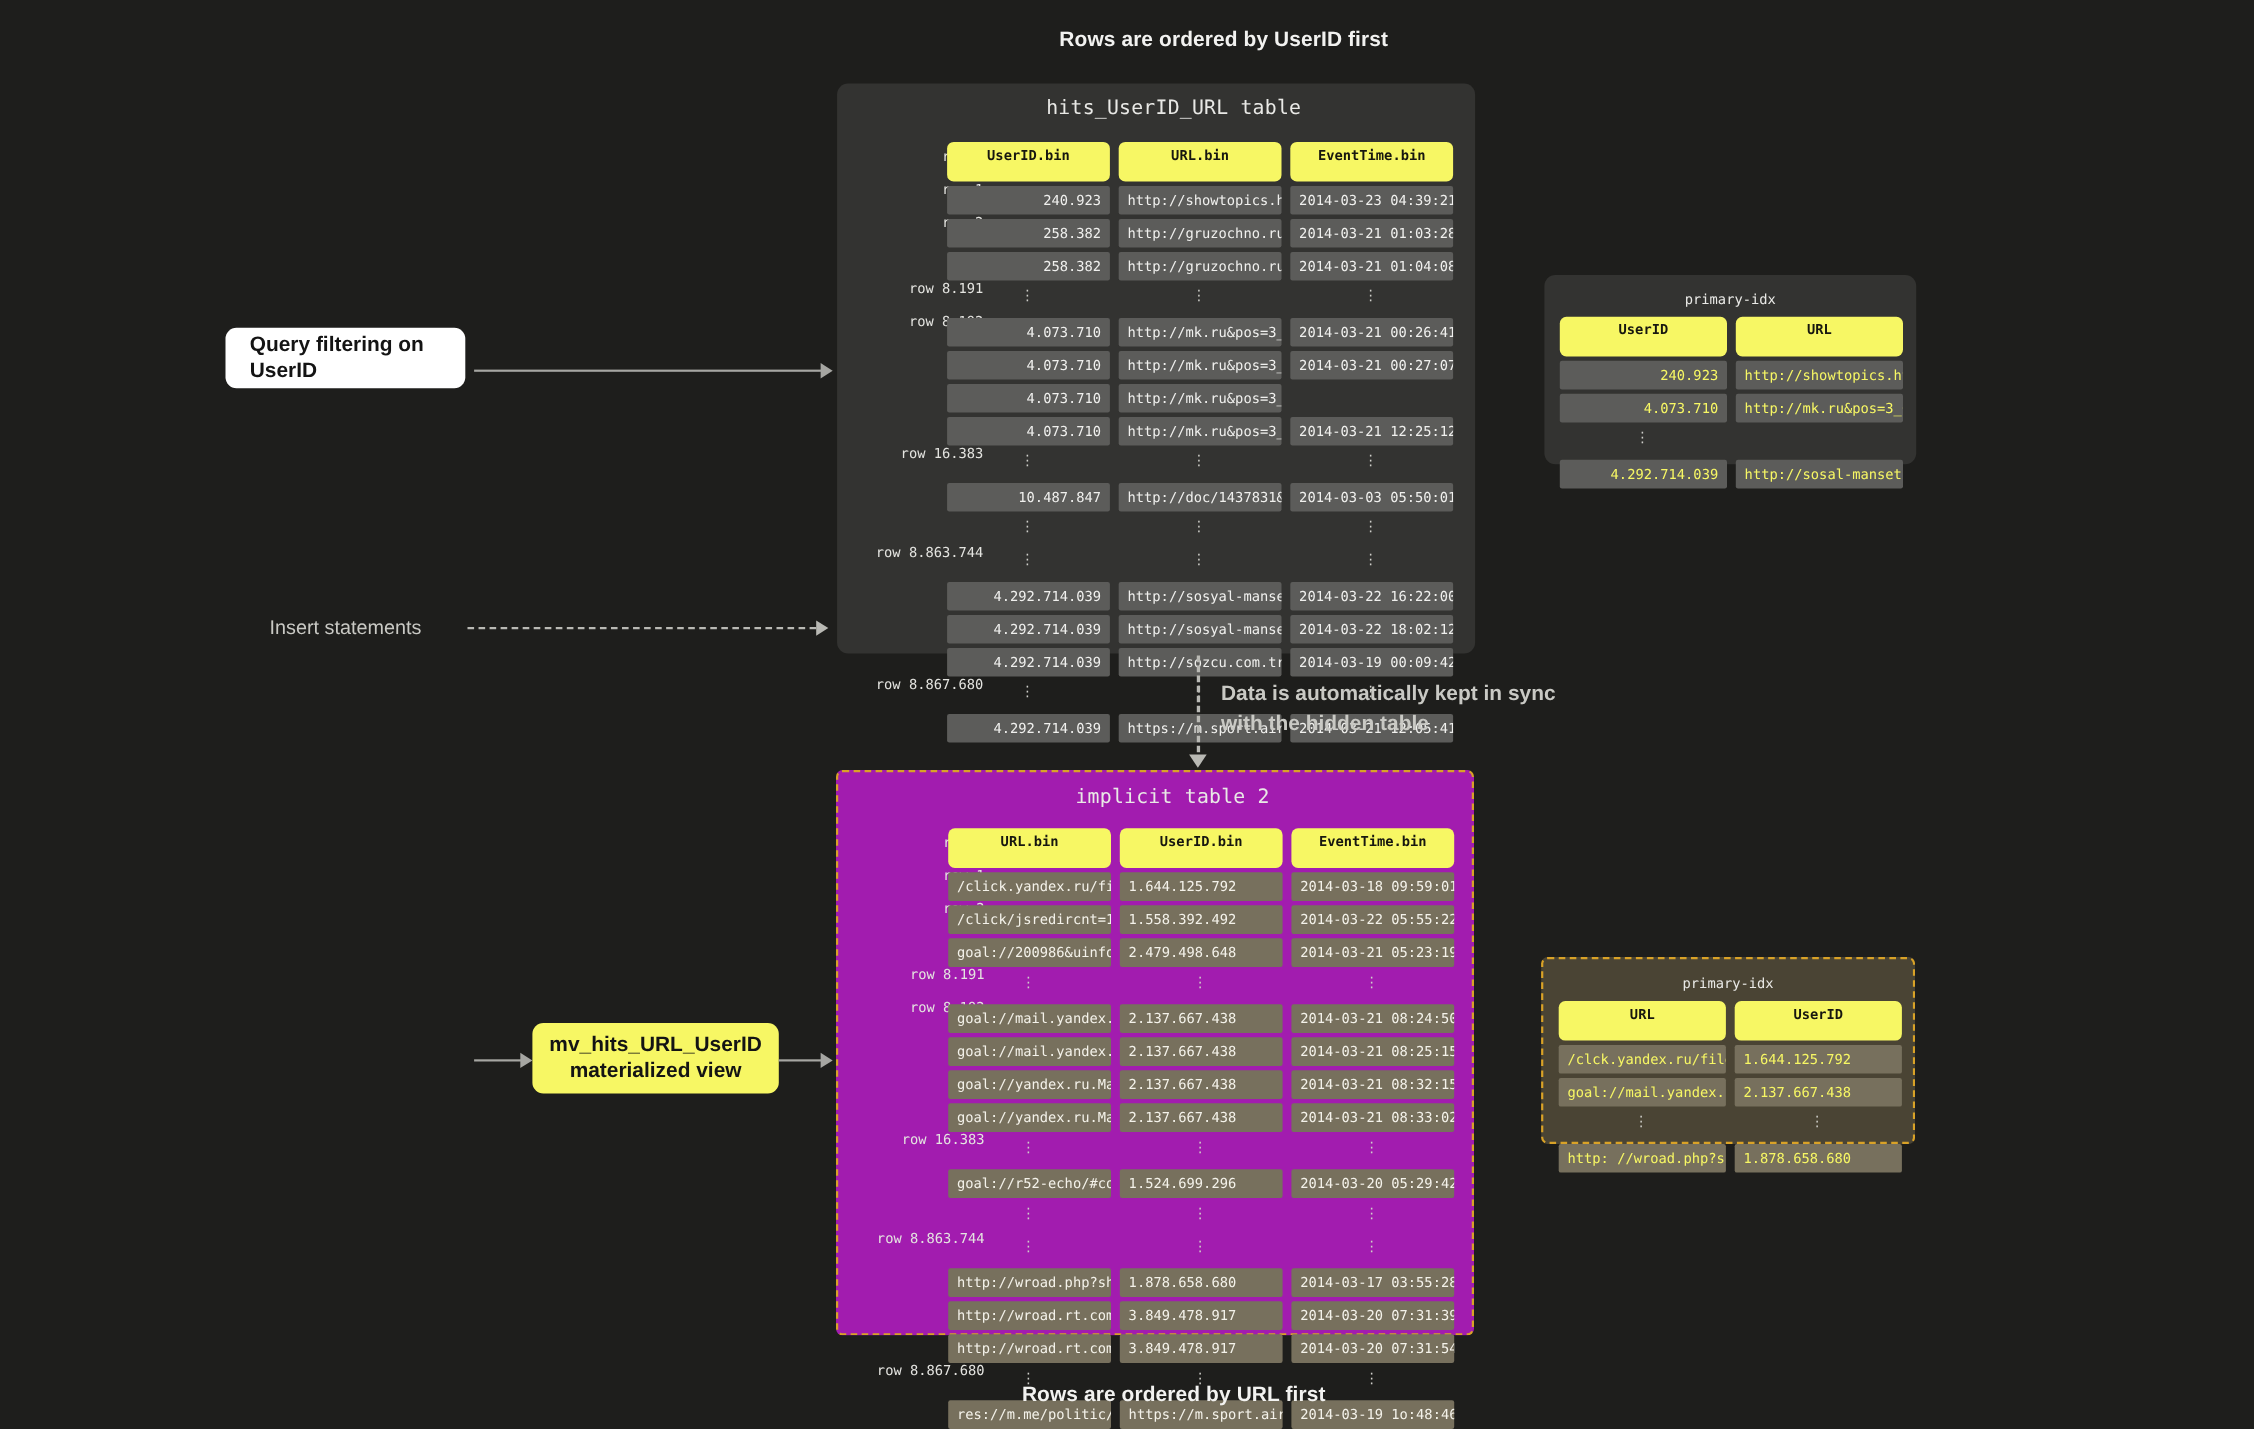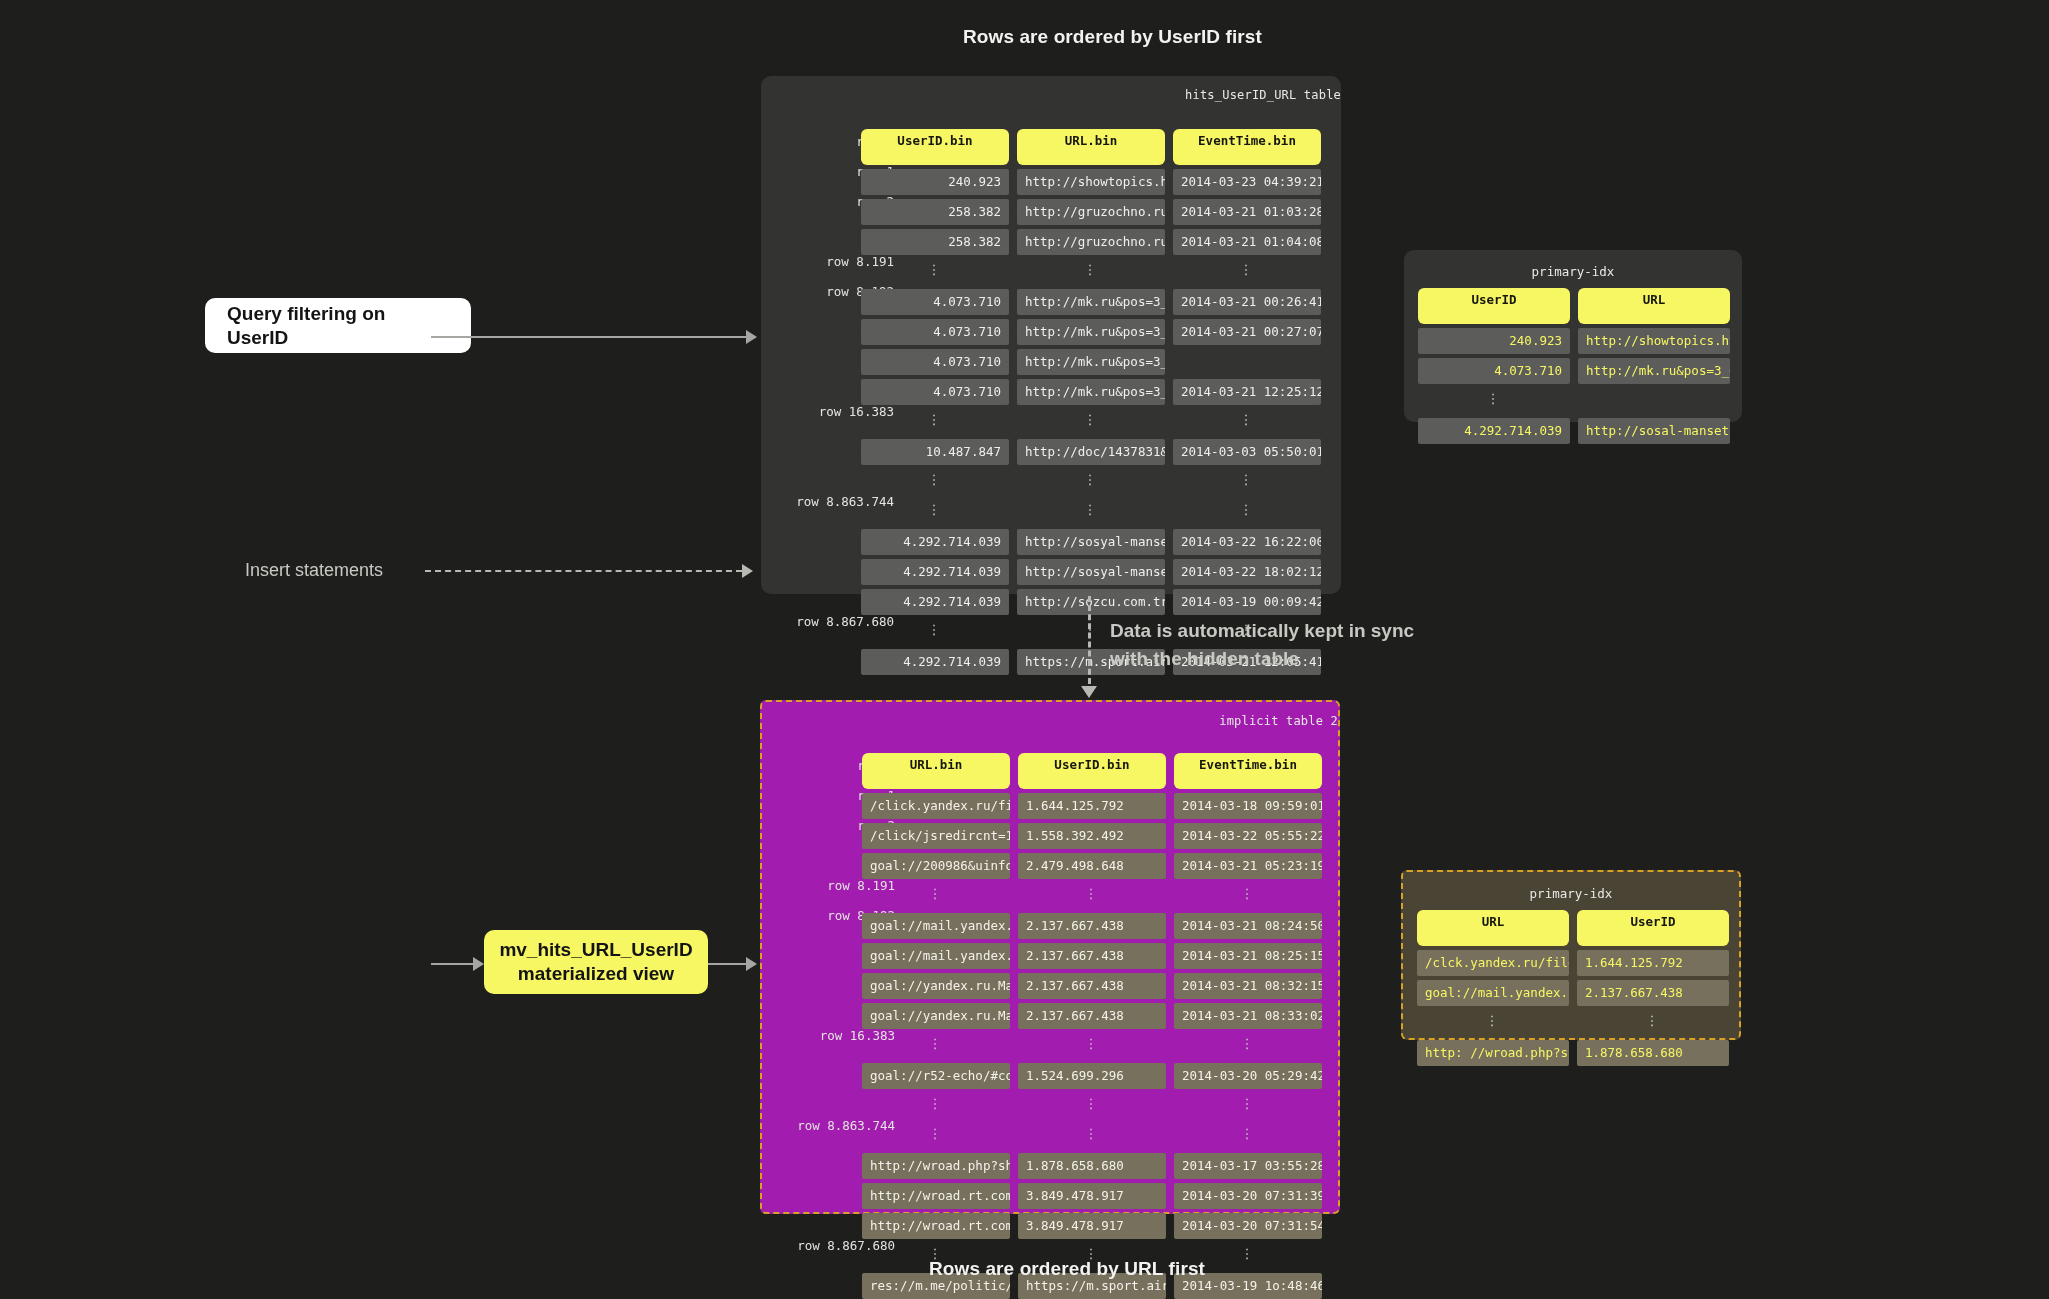--- a/index.html
+++ b/index.html
@@ -31,24 +31,24 @@
   }
   .panel.hidden-table { background: #333331; }
   .panel.mv-table {
     background: #a21caf;
     border: 2px dashed #d9a227;
     border-radius: 6px;
   }
   .panel-title {
     position: absolute;
     left: 0; right: 0;
-    text-align: right;
+    text-align: center;
     color: #e9e9e6;
     font-family: "DejaVu Sans Mono", monospace;
-    font-size: 12px;
+    font-size: 18px;
     letter-spacing: .2px;
     white-space: nowrap;
     margin-left: 32px;
   }
 
   
   .tbl { position: absolute; display: flex; gap: 8px; }
   .rowlabels {
     position: absolute;
     text-align: right;
@@ -300,21 +300,21 @@
         <div class="col" style="width: 152px;">
           <div class="colhead">URL</div>
           <div class="cell left">http://showtopics.html%3...</div>
           <div class="cell left">http://mk.ru&amp;pos=3_0</div>
           <div class="cell ellipsis">&nbsp;</div>
           <div class="cell left">http://sosal-mansetleri...</div>
         </div>
       </div>
   </div>
 
-  <div class="callout" style="left:205px; top:298px; width:266px; height:55px;">
+  <div class="callout" style="left:205px; top:298px; width:218px; height:55px;">
     <span>Query filtering on UserID</span>
   </div>
   <div class="hline" style="left:431px; top:336px; width:317px;"></div>
   <div class="arrowhead-r" style="left:746px; top:330px;"></div>
 
   <div class="sidelabel" style="left:245px; top:560px;">Insert statements</div>
   <div class="dashline-h" style="left:425px; top:570px; width:317px;"></div>
   <div class="arrowhead-r" style="left:742px; top:564px; border-left-color:#b9b9b4;"></div>
 
   <div class="dashline-v" style="left:1088px; top:596px; height:97px;"></div>

